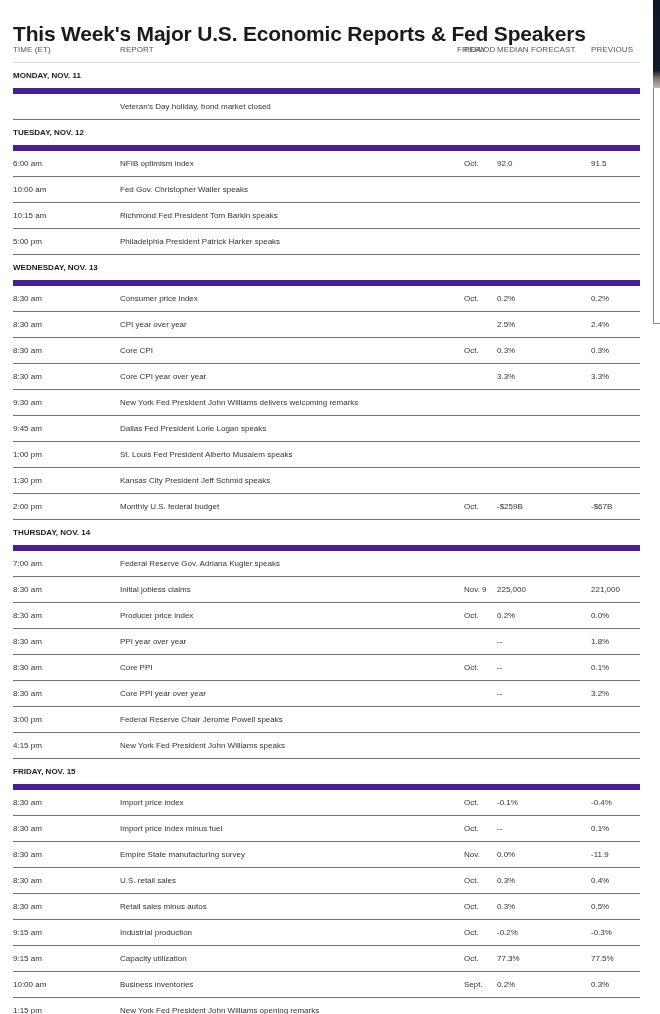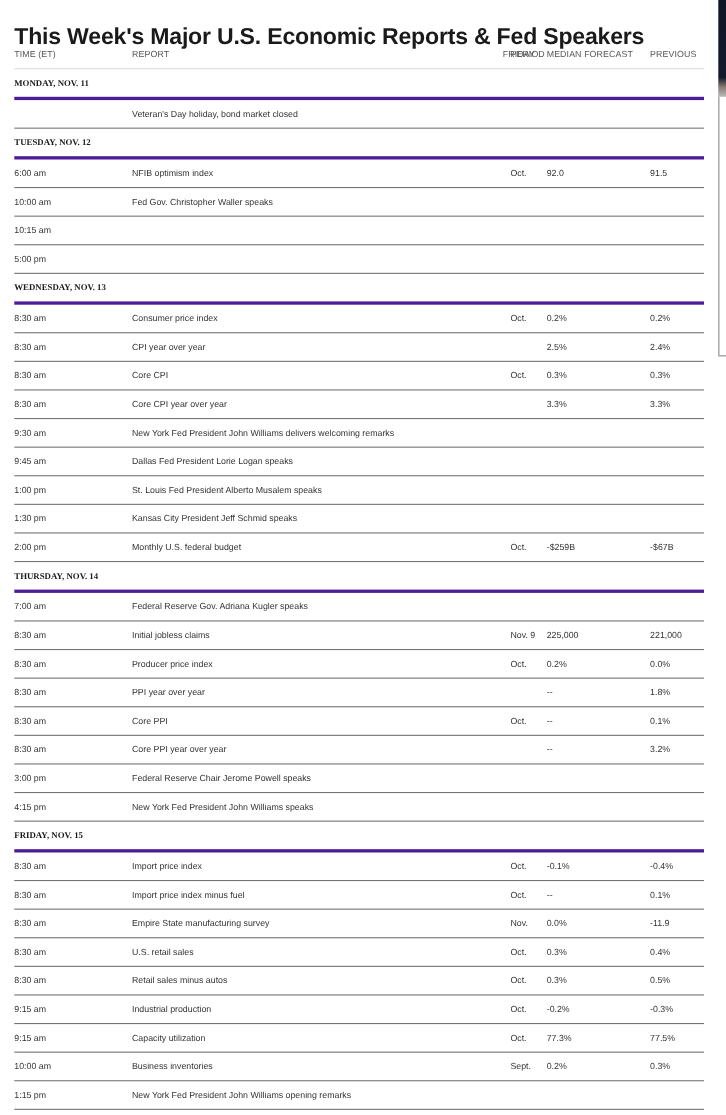--- a/index.html
+++ b/index.html
@@ -4,22 +4,22 @@
 <style>
   html, body { margin:0; padding:0; background:#ffffff; }
   body { width:660px; height:1014px; overflow:hidden; position:relative;
          font-family:"Liberation Sans", sans-serif; color:#222; }
   .title { position:absolute; left:13px; top:8px; font-size:21px; font-weight:bold;
            color:#1a1a1a; letter-spacing:-0.2px; white-space:nowrap; }
   .table { position:absolute; left:13px; top:37px; width:627px; }
   .hdr { height:25px; border-bottom:1px solid #dcdcdc; position:relative;
          font-size:8px; color:#555; letter-spacing:0.1px; }
   .row { height:25px; border-bottom:1px solid #737373; position:relative; font-size:8px; color:#333; }
-  .day { height:25px; border-bottom:3px solid #4c1d95; position:relative;
-         font-size:8px; font-weight:bold; color:#1a1a1a;font-family:Liberation Serif, serif; }
+  .day { height:25px; border-bottom:6px solid #4c1d95; position:relative;
+         font-size:8px; font-weight:bold; color:#1a1a1a; }
   .c { position:absolute; top:0; line-height:26px; white-space:nowrap; }
   .c-time { left:0; }
   .c-report { left:107px; }
   .c-period { left:404px;margin-left:47px; }
   .c-actual { left:444px; }
   .c-median { left:484px; }
   .c-prev { left:578px; }
   .edge-img { position:absolute; left:653px; top:0; width:7px; height:88px;
               background:linear-gradient(#0f1626 0%, #121a2c 80%, #8a7a72 90%, #b9b9b9 100%); }
   .edge-line { position:absolute; left:653px; top:88px; width:1px; height:235px; background:#888; }
@@ -65,27 +65,29 @@
       <div class="row">
         <span class="c c-time">10:00 am</span>
         <span class="c c-report">Fed Gov. Christopher Waller speaks</span>
         <span class="c c-period"></span>
         <span class="c c-actual"></span>
         <span class="c c-median"></span>
         <span class="c c-prev"></span>
       </div>
       <div class="row">
         <span class="c c-time">10:15 am</span>
+        <span class="c c-report">Richmond Fed President Tom Barkin speaks</span>
         <span class="c c-period"></span>
         <span class="c c-actual"></span>
         <span class="c c-median"></span>
         <span class="c c-prev"></span>
       </div>
       <div class="row">
         <span class="c c-time">5:00 pm</span>
+        <span class="c c-report">Philadelphia President Patrick Harker speaks</span>
         <span class="c c-period"></span>
         <span class="c c-actual"></span>
         <span class="c c-median"></span>
         <span class="c c-prev"></span>
       </div>
       <div class="day">
         <span class="c c-time">WEDNESDAY, NOV. 13</span>
       </div>
       <div class="row">
         <span class="c c-time">8:30 am</span>

